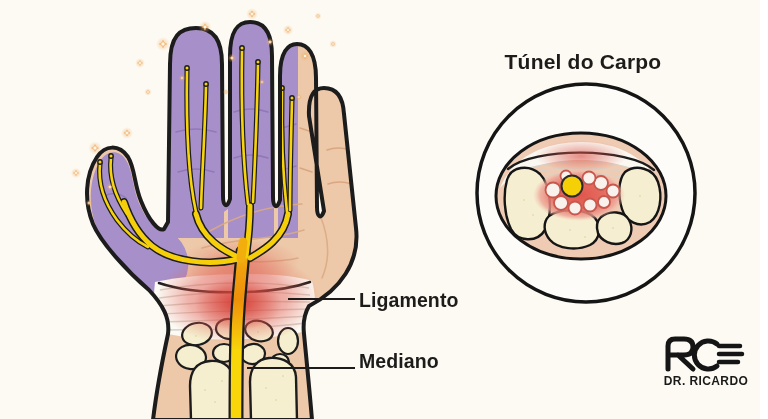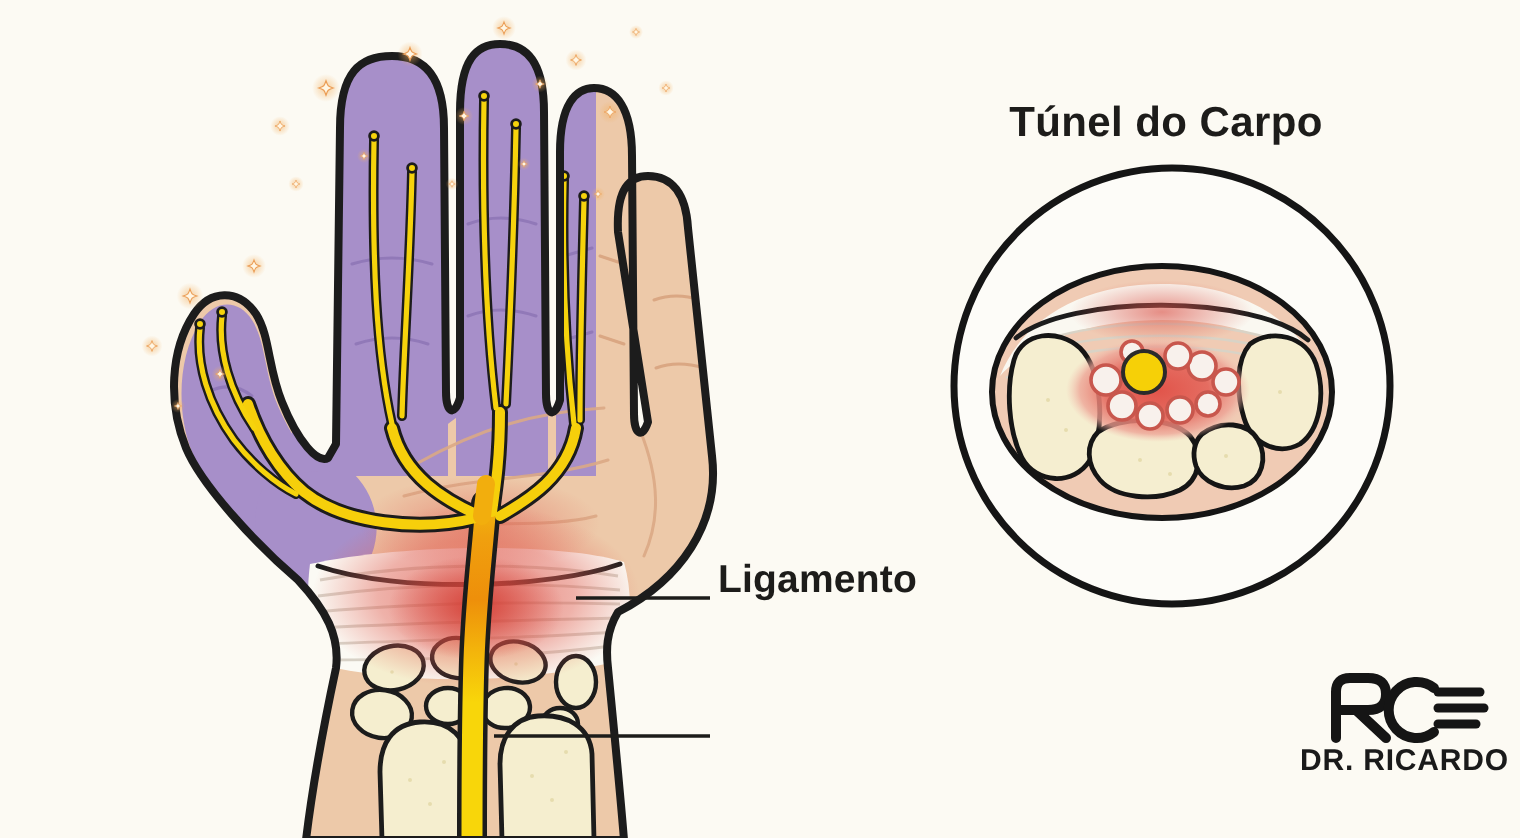--- a/index.html
+++ b/index.html
@@ -18,26 +18,26 @@
     -webkit-font-smoothing:antialiased;
   }
   .inset-title{
     left:466px;top:50px;width:234px;
     text-align:center;
     font-size:21px;letter-spacing:.2px;
   }
   .anno{
     font-size:19.5px;line-height:23px;letter-spacing:.1px;
   }
-  .anno-ligament{left:359px;top:279px;}
+  .anno-ligament{left:359px;top:289px;}
   .anno-nerve{left:359px;top:350px;}
   .logo-name{
     left:650px;top:375px;width:112px;
-    text-align:left;
-    font-size:15px;line-height:12.5px;letter-spacing:.4px;
+    text-align:center;
+    font-size:12px;line-height:12.5px;letter-spacing:.4px;
     color:#1a1a1a;
   }
 </style>
 </head>
 <body>
 
 <div class="stage">
 
   <svg width="768" height="419" viewBox="0 0 768 419">
     <defs>
@@ -358,19 +358,20 @@
     </g>
   </svg>
 
   <div class="overlay-text inset-title">Túnel do Carpo</div>
 
   <div class="overlay-text anno anno-ligament">
     <div>Ligamento</div>
   </div>
 
   <div class="overlay-text anno anno-nerve">
+    <div>Mediano</div>
   </div>
 
   <div class="overlay-text logo-name" aria-label="RC">
     <div>DR. RICARDO</div>
   </div>
 
 </div>
 
 </body></html>

